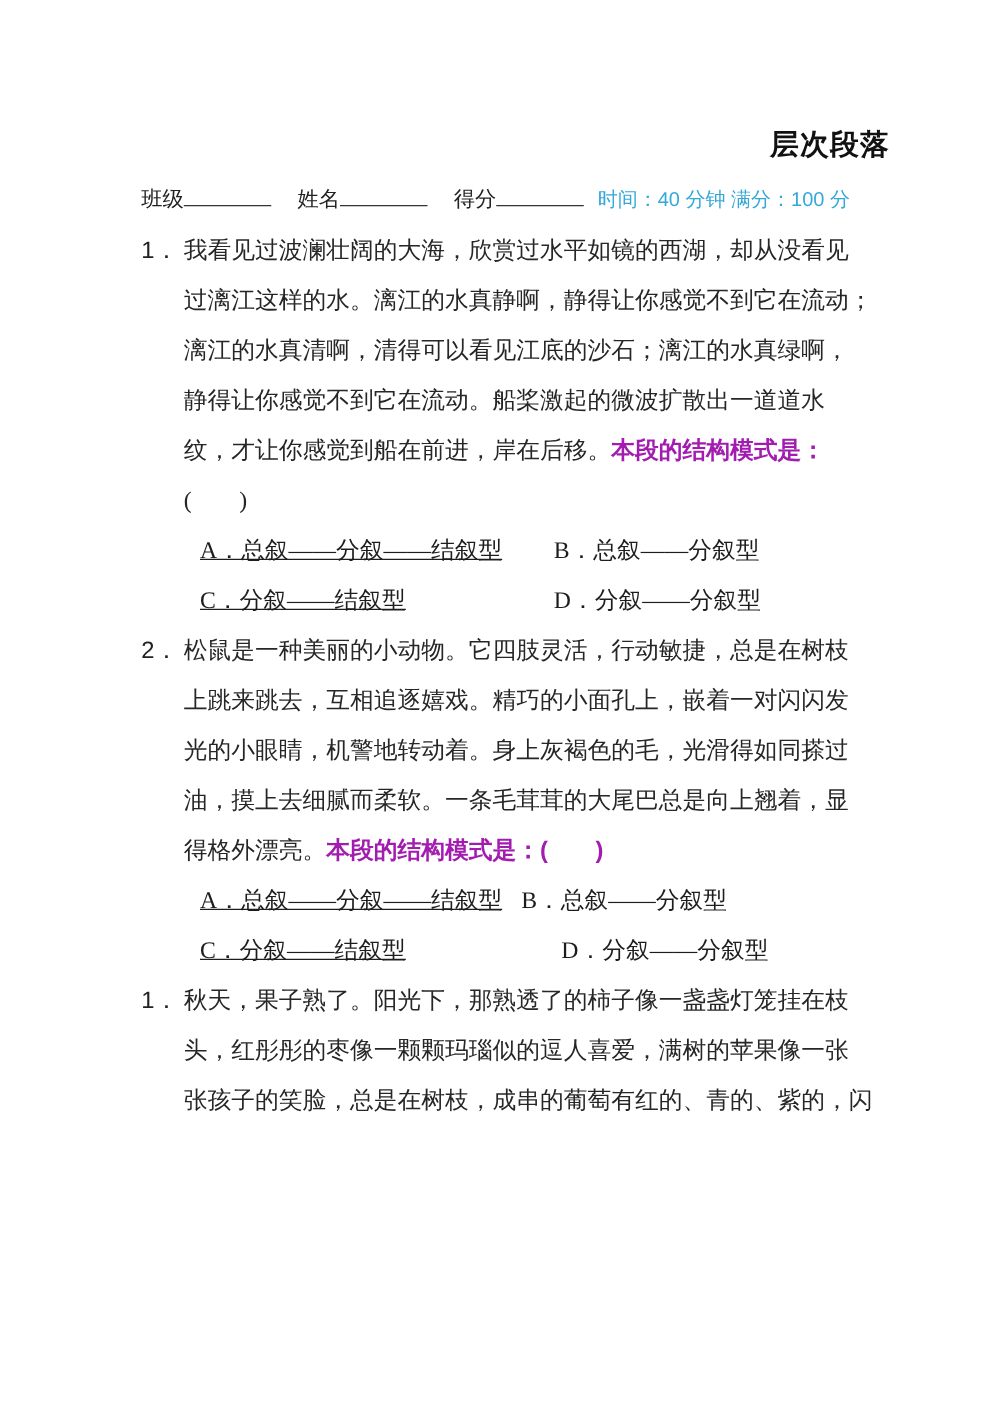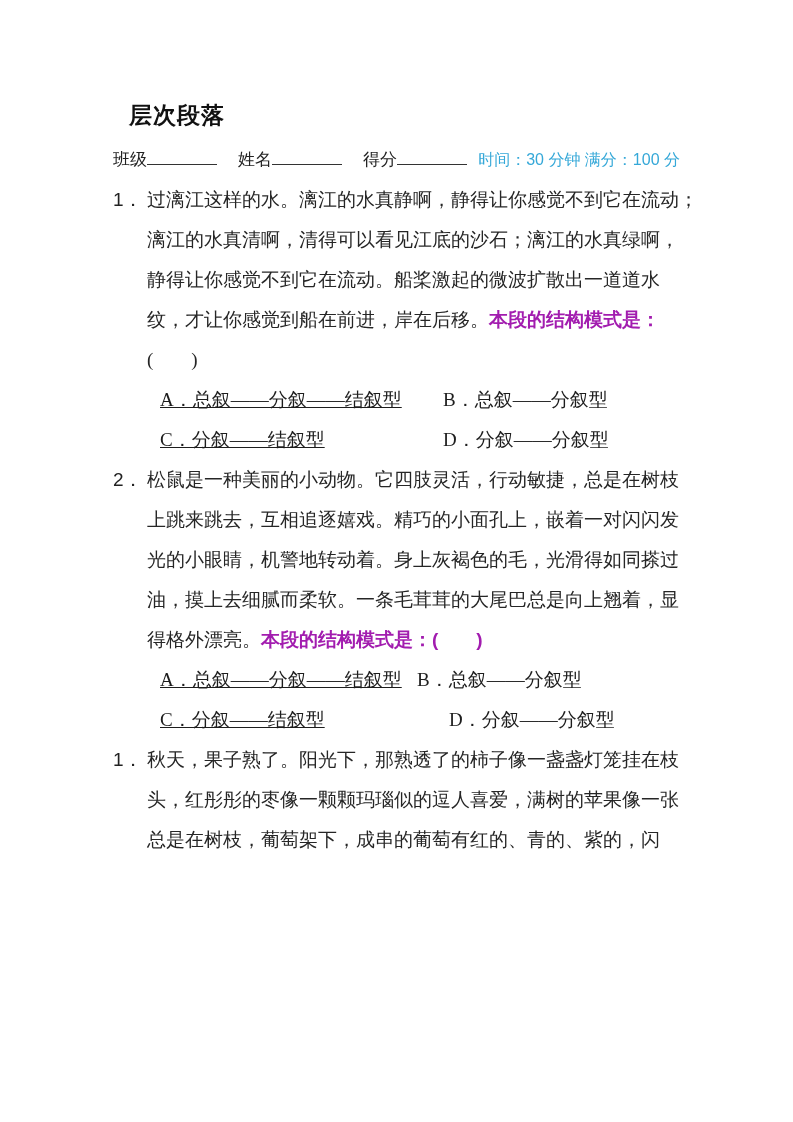--- a/index.html
+++ b/index.html
@@ -11,22 +11,22 @@
     overflow: hidden;
     color: #222222;
   }
   .content {
     padding: 95px 113px 0 113px;
     width: 567px;
   }
   .title {
     margin: 0;
     position: relative;
-    left: 16px;
-    text-align: left;
+    left: 32px;
+    text-align: right;
     font-family: "Liberation Sans", sans-serif;
     font-weight: bold;
     font-size: 23px;
     line-height: 40px;
     color: #111111;
     letter-spacing: 1px;
   }
   .meta {
     display: flex;
     align-items: baseline;
@@ -111,26 +111,27 @@
           <span class="blank"></span>
       </span>
       <span class="field">
         <span>姓名</span>
           <span class="blank"></span>
       </span>
       <span class="field">
         <span>得分</span>
           <span class="blank"></span>
       </span>
-      <span class="time-info" style="color:#35a8d8">时间：30 分钟 满分：100 分</span>
+      <span class="time-info" style="color:#35a8d8">时间：40 分钟 满分：100 分</span>
     </div>
 
 
     <div class="question">
       <span class="qnum">1．</span>
+      <div class="bline">我看见过波澜壮阔的大海，欣赏过水平如镜的西湖，却从没看见</div>
       <div class="bline">过漓江这样的水。漓江的水真静啊，静得让你感觉不到它在流动；</div>
       <div class="bline">漓江的水真清啊，清得可以看见江底的沙石；漓江的水真绿啊，</div>
       <div class="bline">静得让你感觉不到它在流动。船桨激起的微波扩散出一道道水</div>
       <div class="bline"><span>纹，才让你感觉到船在前进，岸在后移。</span><span class="bold-run">本段的结构模式是：</span></div>
       <div class="bline">(　　)</div>
       <div class="opts">
         <span class="col w283">A．总叙——分叙——结叙型</span><span>B．总叙——分叙型</span>
       </div>
       <div class="opts">
         <span class="col w283">C．分叙——结叙型</span><span>D．分叙——分叙型</span>
@@ -150,17 +151,17 @@
       <div class="opts">
         <span class="col w289">C．分叙——结叙型</span><span>D．分叙——分叙型</span>
       </div>
     </div>
 
 
     <div class="question">
       <span class="qnum">1．</span>
       <div class="bline">秋天，果子熟了。阳光下，那熟透了的柿子像一盏盏灯笼挂在枝</div>
       <div class="bline">头，红彤彤的枣像一颗颗玛瑙似的逗人喜爱，满树的苹果像一张</div>
-      <div class="bline">总是在树枝，葡萄架下，成串的葡萄有红的、青的、紫的，闪</div>
+      <div class="bline">张孩子的笑脸，总是在树枝，成串的葡萄有红的、青的、紫的，闪</div>
     </div>
 
   </div>
 </div>
 
 </body></html>

